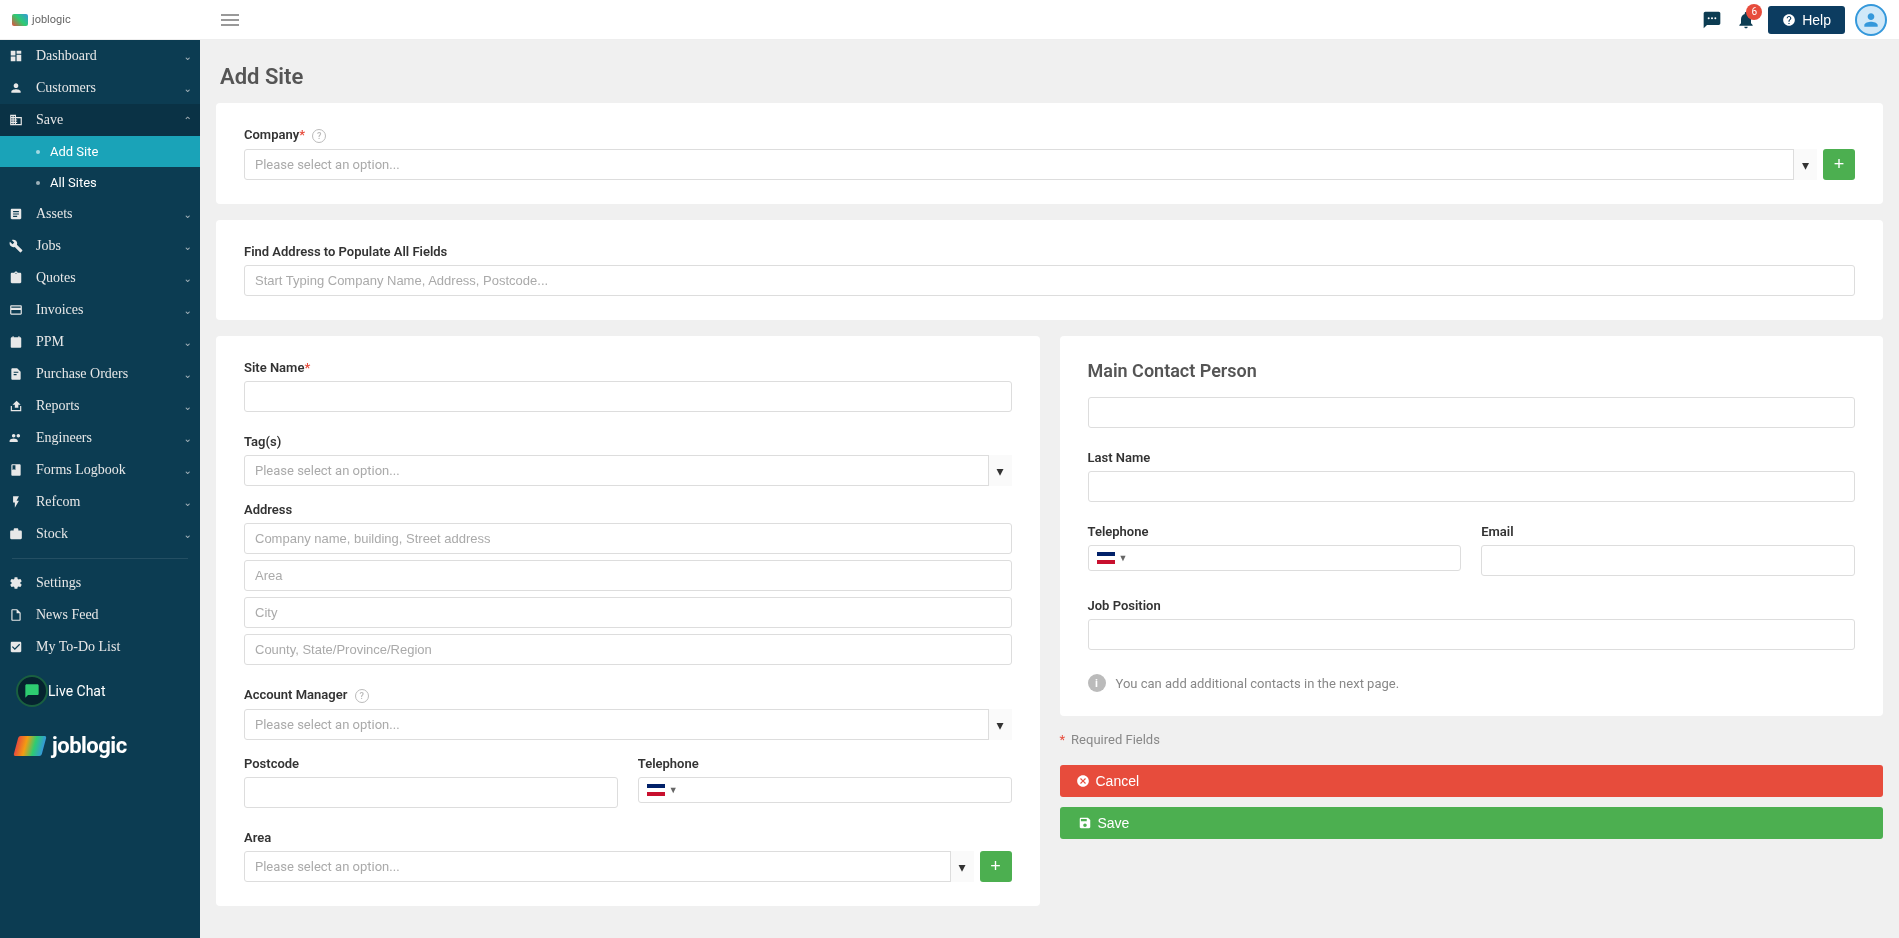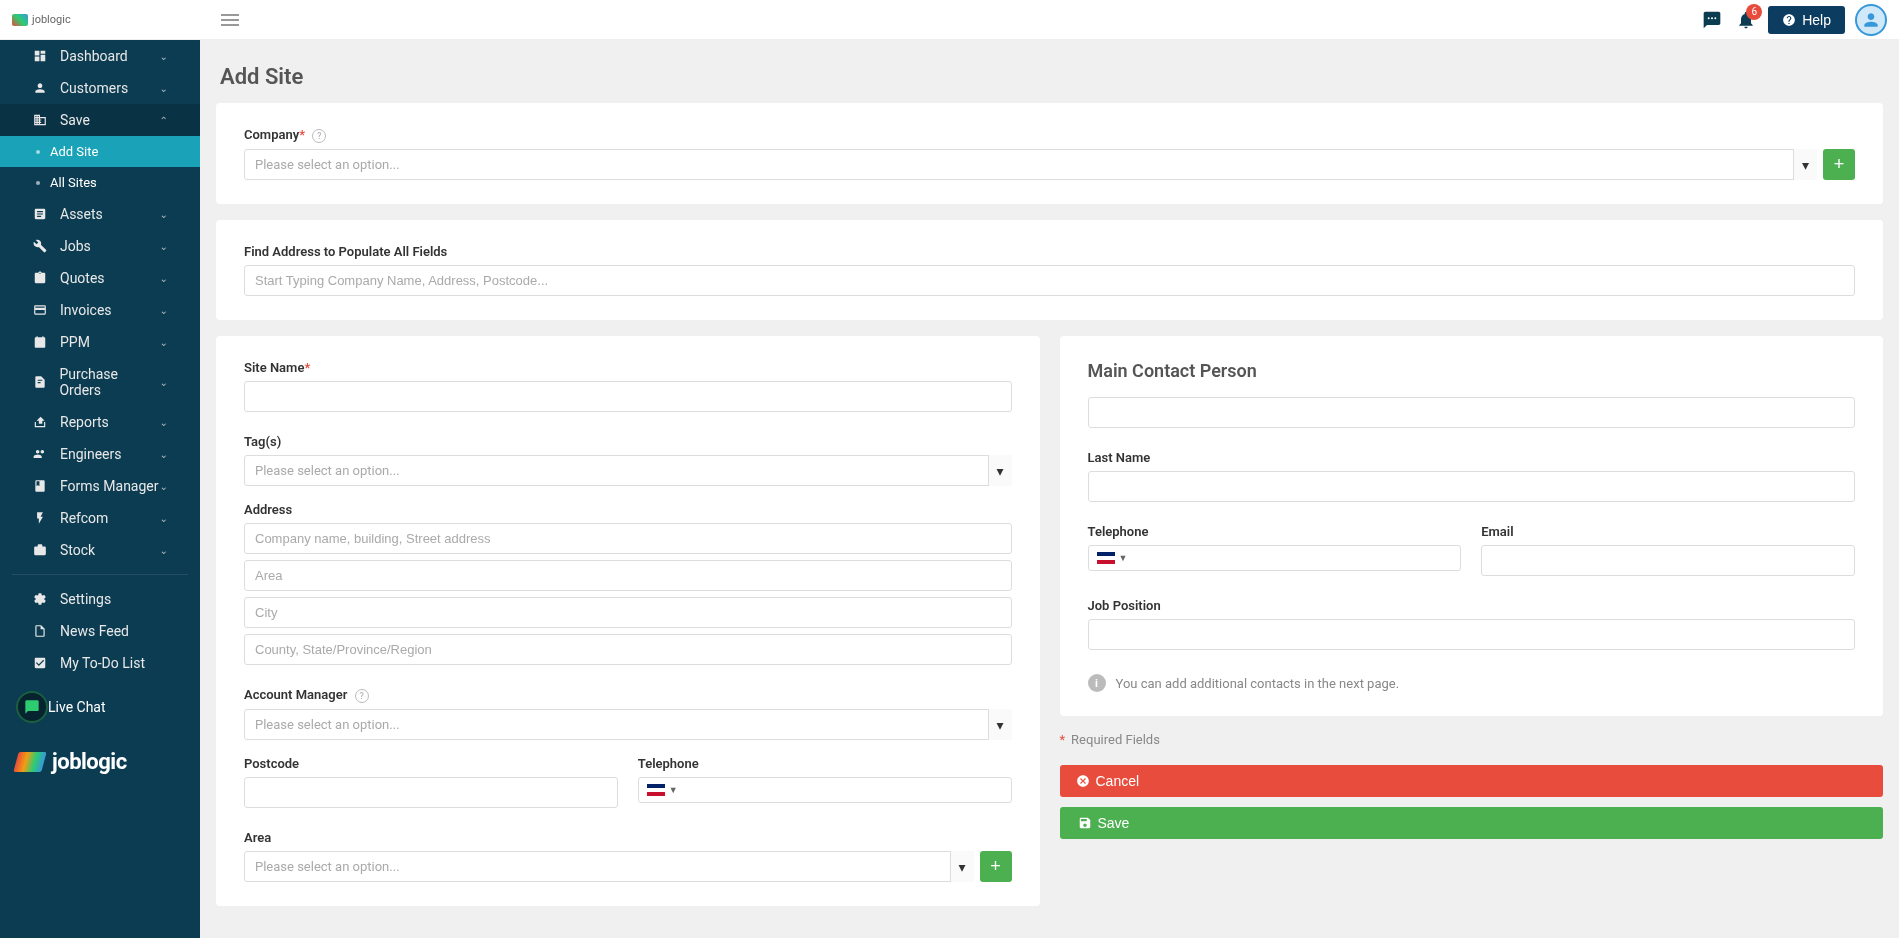--- a/index.html
+++ b/index.html
@@ -13,21 +13,21 @@
 .hamburger { cursor: pointer; }
 .hamburger-line { width: 18px; height: 2px; background: #999; margin: 3px 0; }
 .top-right { display: flex; align-items: center; gap: 10px; }
 .chat-icon, .bell-icon { width: 24px; height: 24px; display: flex; align-items: center; justify-content: center; cursor: pointer; position: relative; }
 .notif-badge { position: absolute; top: -4px; right: -4px; background: #e74c3c; color: #fff; border-radius: 50%; width: 16px; height: 16px; font-size: 10px; display: flex; align-items: center; justify-content: center; }
 .help-btn { background: #0c3c60; color: #fff; border: none; padding: 6px 14px; border-radius: 3px; cursor: pointer; display: flex; align-items: center; gap: 6px; font-size: 14px; }
 .avatar { width: 32px; height: 32px; border-radius: 50%; background: #d0e8f8; border: 2px solid #3498db; display: flex; align-items: center; justify-content: center; cursor: pointer; }
 
 
 .sidebar { position: fixed; top: 40px; left: 0; bottom: 0; width: 200px; background: #0c3c52; color: #fff; overflow-y: auto; z-index: 50; }
-.nav-item { display: flex; align-items: center; padding: 8px 32px; cursor: pointer; font-size: 14px; color: #e8e8e8; justify-content: space-between; }
+.nav-item { display: flex; align-items: center; padding: 8px 8px; cursor: pointer; font-size: 14px; color: #e8e8e8; justify-content: space-between; font-family: Liberation Serif, serif; }
 .nav-item-left { display: flex; align-items: center; gap: 12px; }
 .nav-icon { width: 16px; height: 16px; display: inline-flex; align-items: center; justify-content: center; }
 .nav-expanded { background: #0a3245; }
 .sub-item { padding: 8px 16px 8px 36px; font-size: 13px; cursor: pointer; display: flex; align-items: center; gap: 10px; }
 .sub-item.active { background: #1aa3b8; }
 .sub-bullet { width: 4px; height: 4px; background: rgba(255,255,255,0.6); border-radius: 50%; }
 .nav-divider { border-top: 1px solid rgba(255,255,255,0.1); margin: 8px 12px; }
 .live-chat { display: flex; align-items: center; padding: 12px 16px; cursor: pointer; }
 .chat-bubble { width: 32px; height: 32px; border-radius: 50%; background: #06232f; border: 2px solid #1a6040; display: flex; align-items: center; justify-content: center; }
 .sidebar-footer { padding: 14px 16px; display: flex; align-items: center; gap: 8px; }
@@ -241,21 +241,21 @@
         </div>
         <span style="font-size:10px;opacity:.7">⌄</span>
       </div>
       <div class="nav-item">
         <div class="nav-item-left">
           <span class="nav-icon">
             <svg width="14" height="14" viewBox="0 0 24 24" fill="currentColor">
               <path d="M18 2H6c-1.1 0-2 .9-2 2v16c0 1.1.9 2 2 2h12c1.1 0 2-.9 2-2V4c0-1.1-.9-2-2-2zM6 4h5v8l-2.5-1.5L6 12V4z"></path>
             </svg>
           </span>
-          <span>Forms Manager</span>
+          <span>Forms Logbook</span>
         </div>
         <span style="font-size:10px;opacity:.7">⌄</span>
       </div>
       <div class="nav-item">
         <div class="nav-item-left">
           <span class="nav-icon">
             <svg width="14" height="14" viewBox="0 0 24 24" fill="currentColor">
               <path d="M7 2v11h3v9l7-12h-4l4-8z"></path>
             </svg>
           </span>

